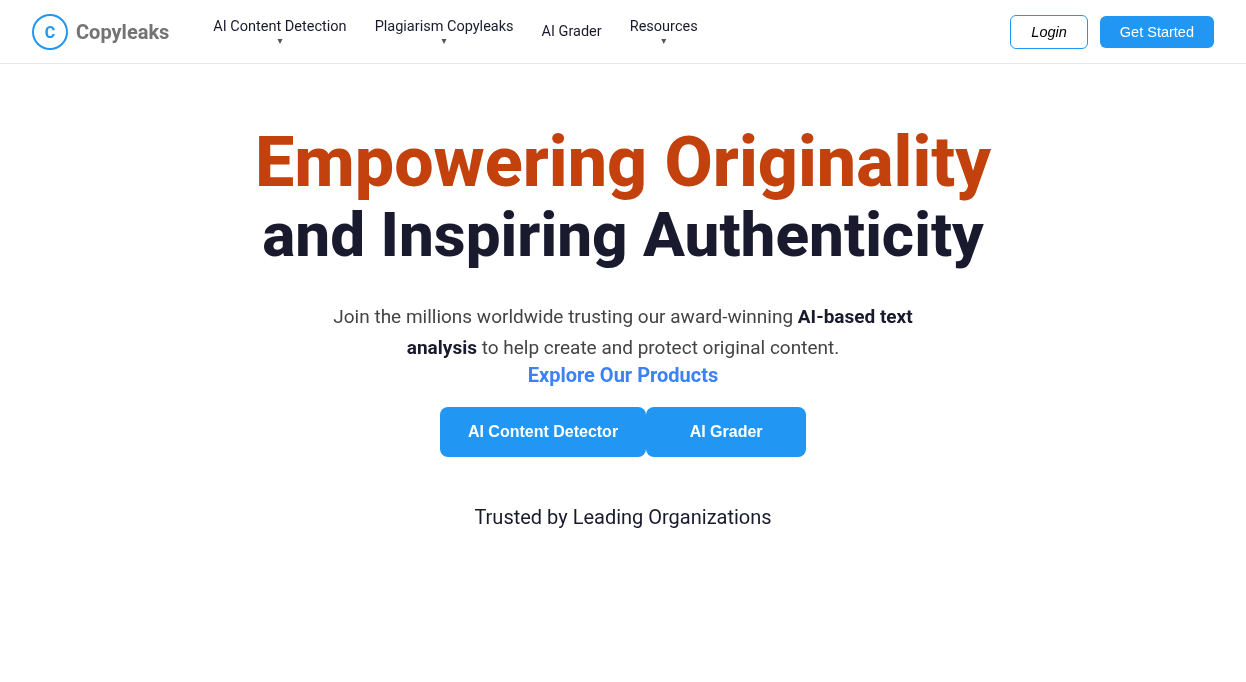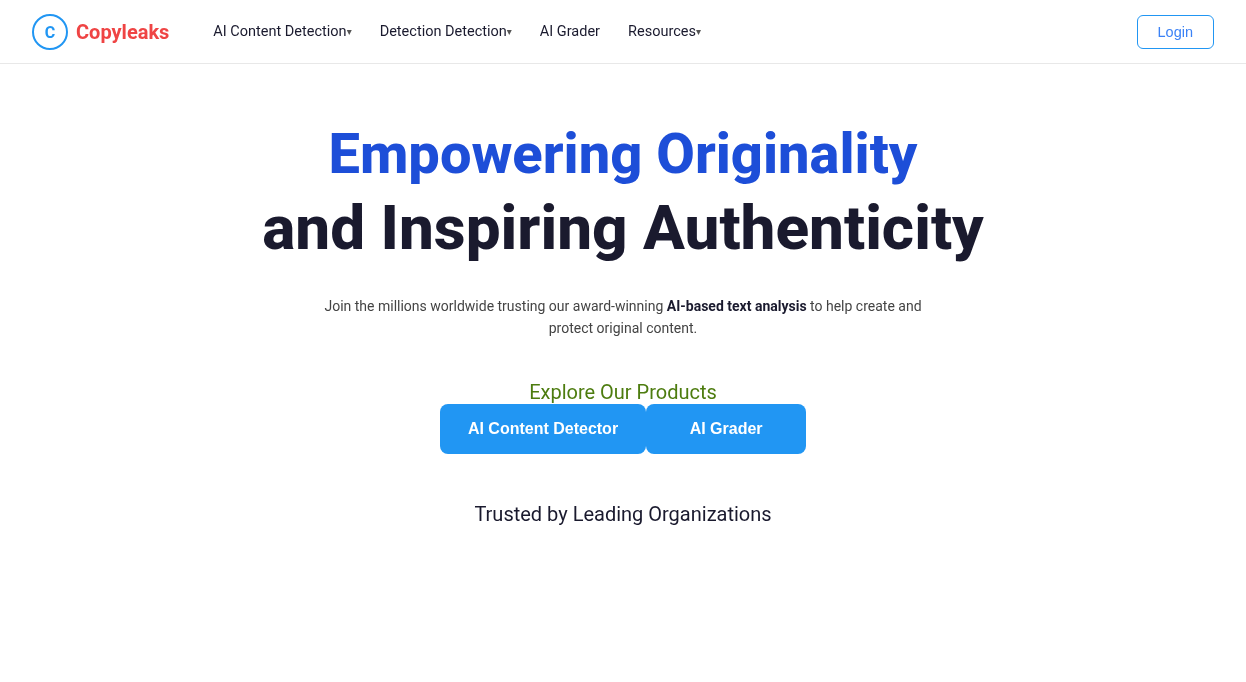--- a/index.html
+++ b/index.html
@@ -35,64 +35,66 @@
     }
 
     .logo-icon {
       width: 36px;
       height: 36px;
     }
 
     .logo-text {
       font-size: 20px;
       font-weight: 700;
-      color: #ef4444;
+      color: #737373;
     }
 
     .nav-links {
       display: flex;
       align-items: center;
       gap: 4px;
       flex: 1;
     }
 
     .nav-item {
       display: flex;
       align-items: center;
       gap: 0;
       padding: 8px 12px;
       font-size: 14.5px;
       color: #1a1a2e;
       cursor: pointer;
       border-radius: 4px;
       text-decoration: none;
       white-space: nowrap;
+      flex-direction: column;
     }
 
     .chevron {
       font-size: 10px;
       color: #555;
     }
 
     .nav-actions {
       display: flex;
       align-items: center;
       gap: 12px;
       margin-left: auto;
     }
 
     .btn-login {
       padding: 8px 20px;
       font-size: 14.5px;
       border: 1.5px solid #2196f3;
       border-radius: 6px;
       background: #fff;
-      color: #3b82f6;
+      color: #000000;
       cursor: pointer;
       font-weight: 500;
+      font-style: italic;
     }
 
     .btn-get-started {
       padding: 8px 20px;
       font-size: 14.5px;
       border: none;
       border-radius: 6px;
       background: #2196f3;
       color: #fff;
       cursor: pointer;
@@ -102,52 +104,51 @@
     
     .hero {
       display: flex;
       flex-direction: column;
       align-items: center;
       text-align: center;
       padding: 60px 40px 40px;
     }
 
     .hero-title-blue {
-      font-size: 56px;
+      font-size: 70px;
       font-weight: 800;
-      color: #1d4ed8;
+      color: #c2410c;
       line-height: 1.1;
-      margin-bottom: 8px;
     }
 
     .hero-title-dark {
       font-size: 62px;
       font-weight: 800;
       color: #1a1a2e;
       line-height: 1.1;
       margin-bottom: 33px;
     }
 
     .hero-subtitle {
-      font-size: 14px;
+      font-size: 19px;
       color: #444;
       line-height: 1.6;
       max-width: 640px;
-      margin-bottom: 40px;
     }
 
     .hero-subtitle strong {
       font-weight: 700;
       color: #1a1a2e;
     }
 
     .explore-title {
       font-size: 20px;
-      font-weight: 400;
-      color: #4d7c0f;
+      font-weight: 700;
+      color: #3b82f6;
+      margin-bottom: 20px;
     }
 
     .product-buttons {
       display: flex;
       gap: 0;
       margin-bottom: 48px;
     }
 
     .btn-product {
       padding: 16px 28px;
@@ -179,34 +180,35 @@
     </svg>
     <span class="logo-text">Copyleaks</span>
   </a>
 
   <div class="nav-links">
     <a class="nav-item" href="#">
       <span>AI Content Detection</span>
       <span class="chevron">▾</span>
     </a>
     <a class="nav-item" href="#">
-      <span>Detection Detection</span>
+      <span>Plagiarism Copyleaks</span>
       <span class="chevron">▾</span>
     </a>
     <a class="nav-item" href="#">
       <span>AI Grader</span>
     </a>
     <a class="nav-item" href="#">
       <span>Resources</span>
       <span class="chevron">▾</span>
     </a>
   </div>
 
   <div class="nav-actions">
     <button class="btn-login">Login</button>
+    <button class="btn-get-started">Get Started</button>
   </div>
 </nav>
 
 <section class="hero">
   <h1 class="hero-title-blue">Empowering Originality</h1>
   <h1 class="hero-title-dark">and Inspiring Authenticity</h1>
 
   <p class="hero-subtitle">
     <span>Join the millions worldwide trusting our award-winning </span><strong>AI-based text analysis</strong><span> to help create and protect original content.</span>
   </p>

